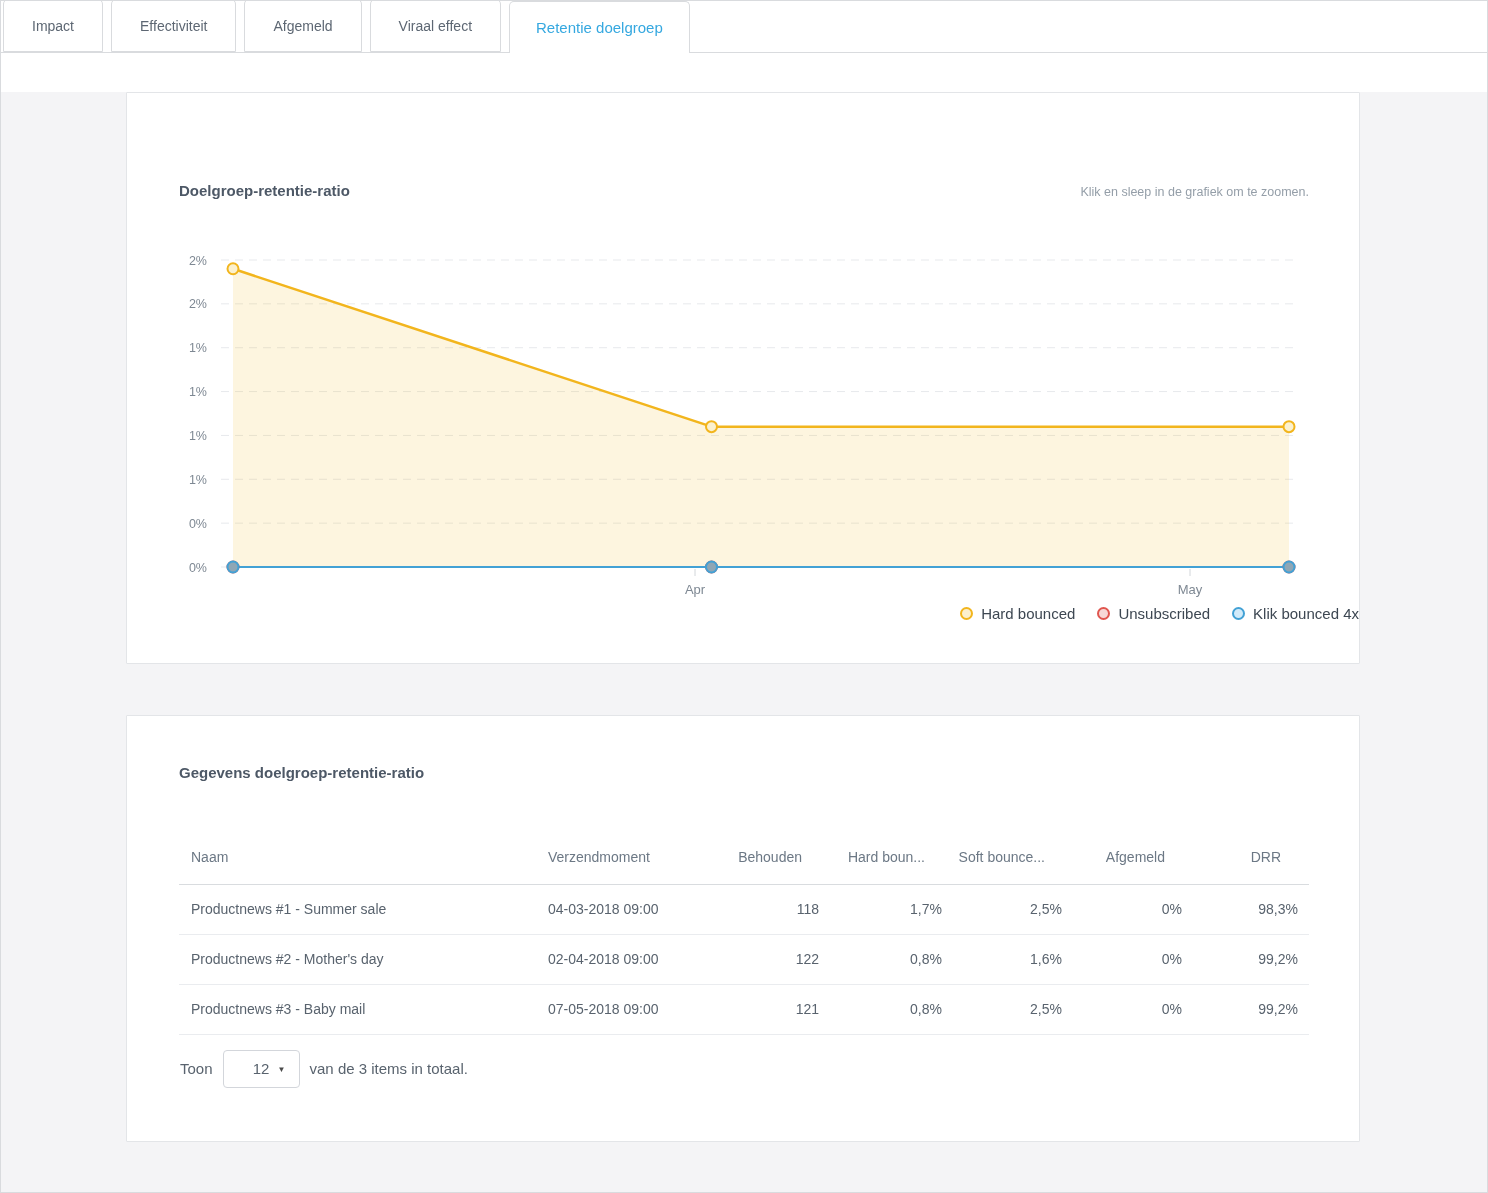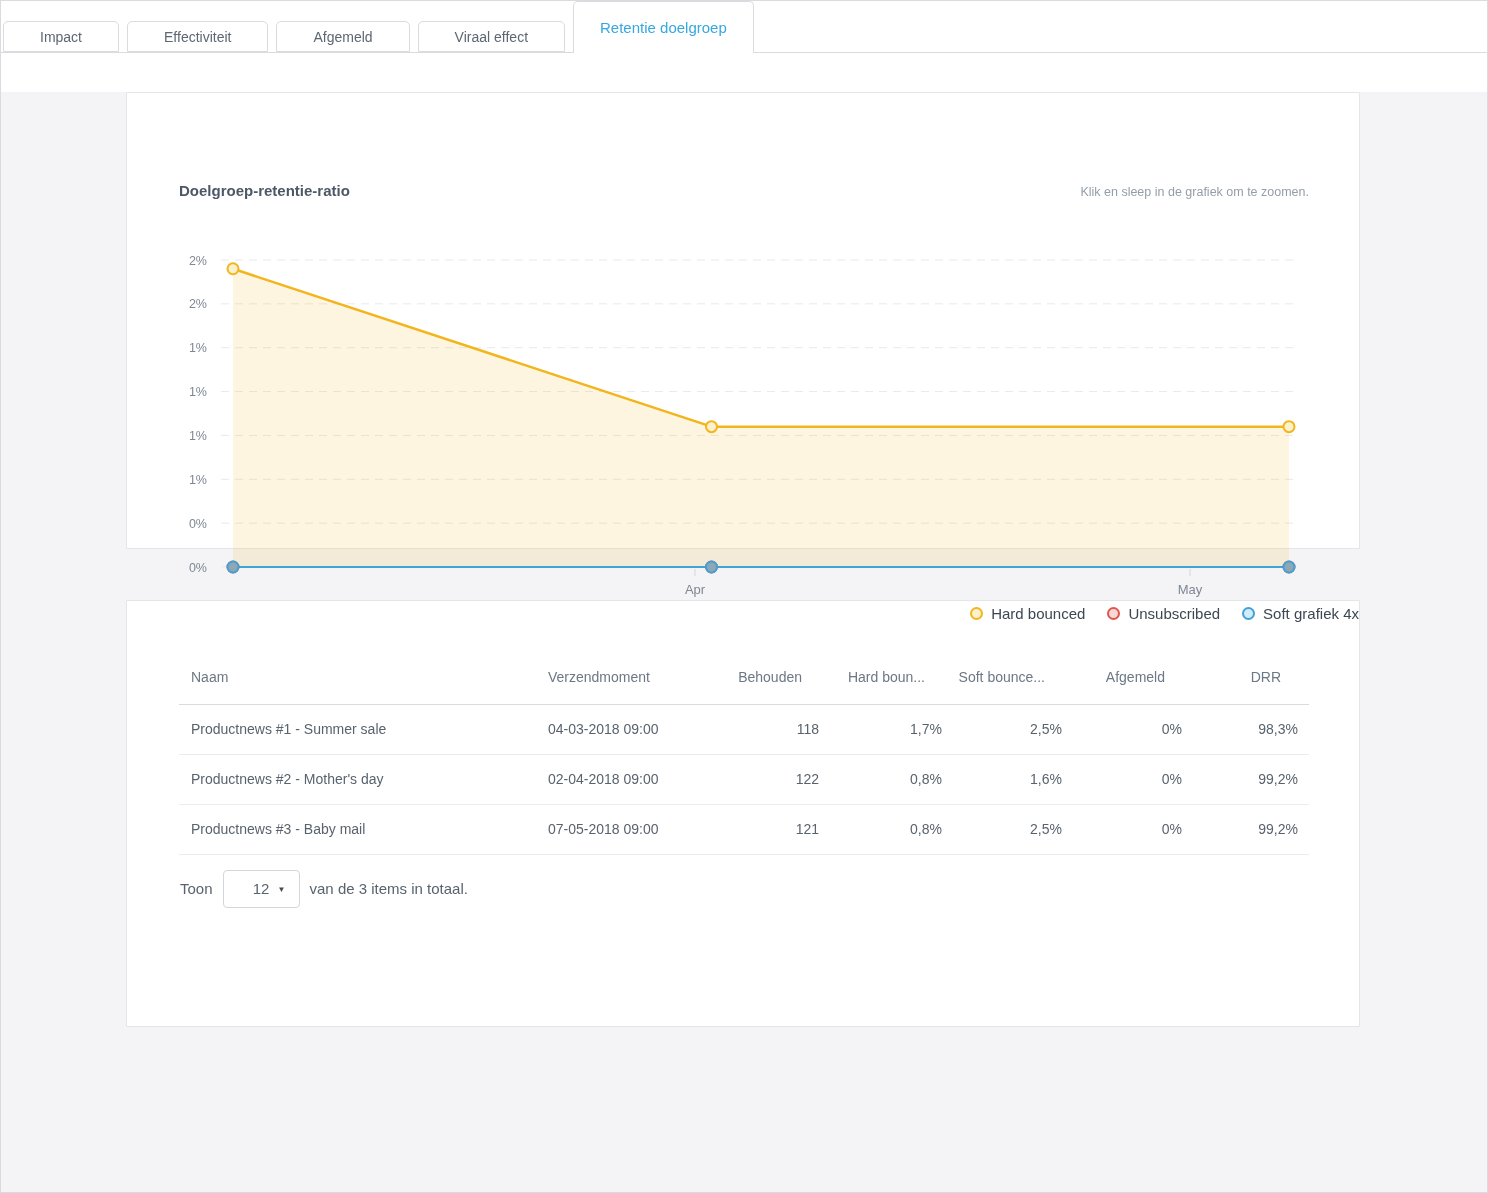--- a/index.html
+++ b/index.html
@@ -1,31 +1,31 @@
 <!DOCTYPE html>
 <html><head>
 <meta charset="utf-8">
 <style>
   * { margin:0; padding:0; box-sizing:border-box; }
   html,body { width:1488px; height:1193px; background:#fff; font-family:"Liberation Sans", sans-serif; }
   .viewport { width:1488px; height:1193px; border:1px solid #d9dbde; background:#fff; overflow:hidden; }
 
   
   .tabbar { height:52px; background:#fff; display:flex; align-items:flex-end; padding-left:2px; border-bottom:1px solid #d9dbde; position:relative; }
-  .tab { height:31px; background:#fff; border:1px solid #d9dbde; border-radius:5px 5px 0 0; margin-right:8px;
-         display:flex; align-items:center; justify-content:center; padding:0 36px;
+  .tab { height:53px; background:#fff; border:1px solid #d9dbde; border-radius:5px 5px 0 0; margin-right:8px;
+         display:flex; align-items:center; justify-content:center; padding:0 28px;
          font-size:14px; color:#5d6773; cursor:pointer; }
   .tab.active { height:52px; border-bottom:none; margin-bottom:-1px; padding:0 26px;
                 font-size:15px; font-weight:400; color:#35a8e0; z-index:2; }
 
   
   .panel { height:1139px; background:#f4f4f6; }
 
   .card { width:1234px; margin-left:125px; background:#fff; border:1px solid #e3e5e8; border-radius:1px; }
-  .card-chart { height:457px; margin-top:39px; }
+  .card-chart { height:572px; margin-top:39px; }
   .card-table { height:427px; margin-top:51px; }
 
   .card-head { display:flex; justify-content:space-between; align-items:baseline; padding:48px 50px 0 52px; }
   .card-title { font-size:15px; font-weight:700; color:#4d5866; }
   .card-hint { font-size:12.5px; color:#949ea8;margin-top:44px; }
 
   
   .chart-wrap { margin-top:19px; }
   svg { display:block; font-family:"Liberation Sans", sans-serif; }
   .legend { display:flex; justify-content:flex-end; align-items:center; gap:22px; margin-top:7px; }
@@ -110,26 +110,29 @@
         <div class="legend-item">
           <span class="legend-swatch" style="border-color: rgb(242, 181, 29); background: rgb(252, 240, 205);"></span>
           <span class="legend-label">Hard bounced</span>
         </div>
         <div class="legend-item">
           <span class="legend-swatch" style="border-color: rgb(224, 86, 79); background: rgb(247, 216, 214);"></span>
           <span class="legend-label">Unsubscribed</span>
         </div>
         <div class="legend-item">
           <span class="legend-swatch" style="border-color: rgb(66, 161, 213); background: rgb(210, 235, 250);"></span>
-          <span class="legend-label">Soft grafiek 4x</span>
+          <span class="legend-label">Klik bounced 4x</span>
         </div>
       </div>
     </div>
 
     <div class="card card-table">
+      <div class="card-head">
+        <div class="card-title">Gegevens doelgroep-retentie-ratio</div>
+      </div>
       <div class="table-wrap">
         <table>
           <colgroup>
             <col style="width:369px">
               <col style="width:162px">
               <col style="width:120px">
             <col style="width:123px">
               <col style="width:120px">
               <col style="width:120px">
               <col style="width:116px">

